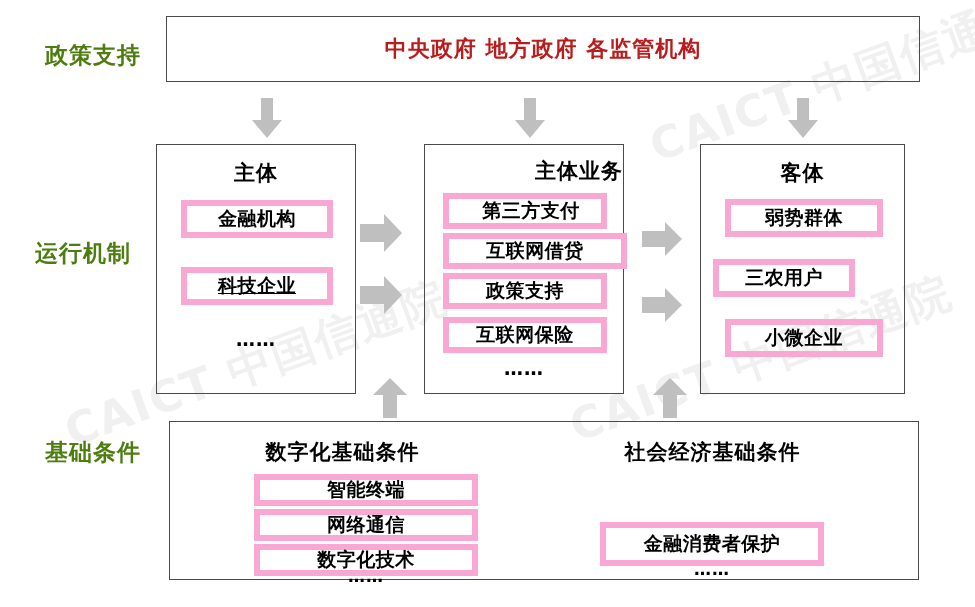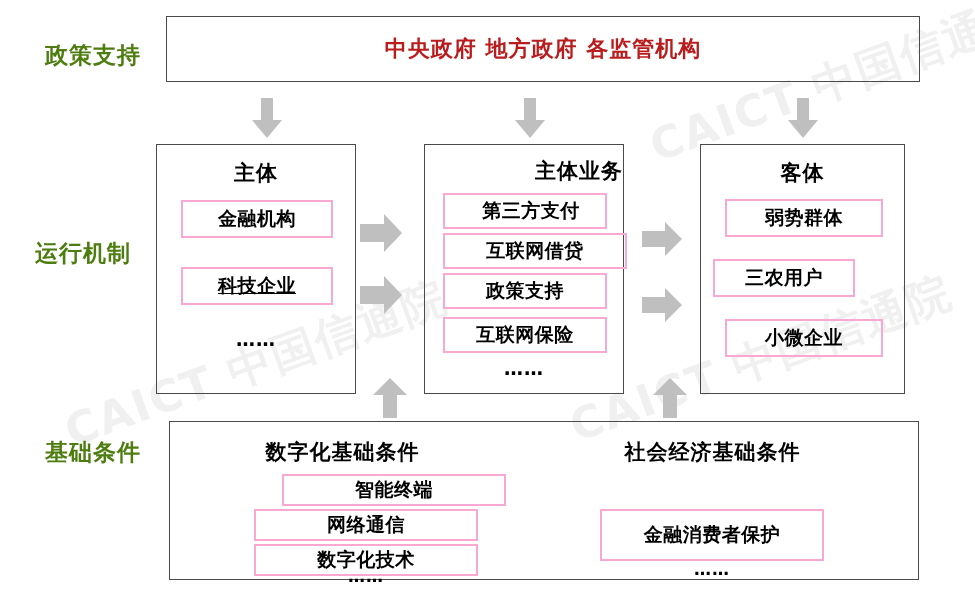--- a/index.html
+++ b/index.html
@@ -79,21 +79,21 @@
     font-size: 21px;
     font-weight: 700;
     color: #000000;
     letter-spacing: 1px;
     white-space: nowrap;
   }
 
   
   .chip {
     position: absolute;
-    border: 2px solid #f9a8d4;
+    border: 6px solid #f9a8d4;
     box-sizing: border-box;
     background: transparent;
     display: flex;
     align-items: center;
     justify-content: center;
     font-size: 19px;
     font-weight: 700;
     color: #000000;
     letter-spacing: 0.5px;
     white-space: nowrap;
@@ -216,29 +216,29 @@
       <polygon points="17,0 34,17 24,17 24,40 10,40 10,17 0,17" fill="#bfbfbf"></polygon>
     </svg>
   </div>
 
   <div class="row-label" style="left:45px; top:437px;">基础条件</div>
 
   <div class="panel" style="left:169px; top:421px; width:750px; height:159px;">
 
     <div class="col-title" style="left:0px; width:345px; right:auto; top:16px;">数字化基础条件</div>
 
-    <div class="chip" style="left:84px; top:52px; width:224px; height:32px;margin-left:28px;">智能终端</div>
+    <div class="chip" style="left:84px; top:52px; width:224px; height:32px;">智能终端</div>
 
     <div class="chip" style="left:84px; top:87px; width:224px; height:32px;">网络通信</div>
 
     <div class="chip" style="left:84px; top:122px; width:224px; height:32px;">数字化技术</div>
 
     <div class="dots" style="left:84px; width:224px; top:144px; font-size:17px;">……</div>
 
     <div class="col-title" style="left:370px; width:345px; right:auto; top:16px;">社会经济基础条件</div>
 
 
-    <div class="chip" style="left:430px; top:87px; width:224px; height:52px;">金融消费者保护</div>
+    <div class="chip" style="left:430px; top:100px; width:224px; height:44px;">金融消费者保护</div>
 
     <div class="dots" style="left:430px; width:224px; top:137px; font-size:17px;">……</div>
   </div>
 
 </div>
 
 </body></html>

